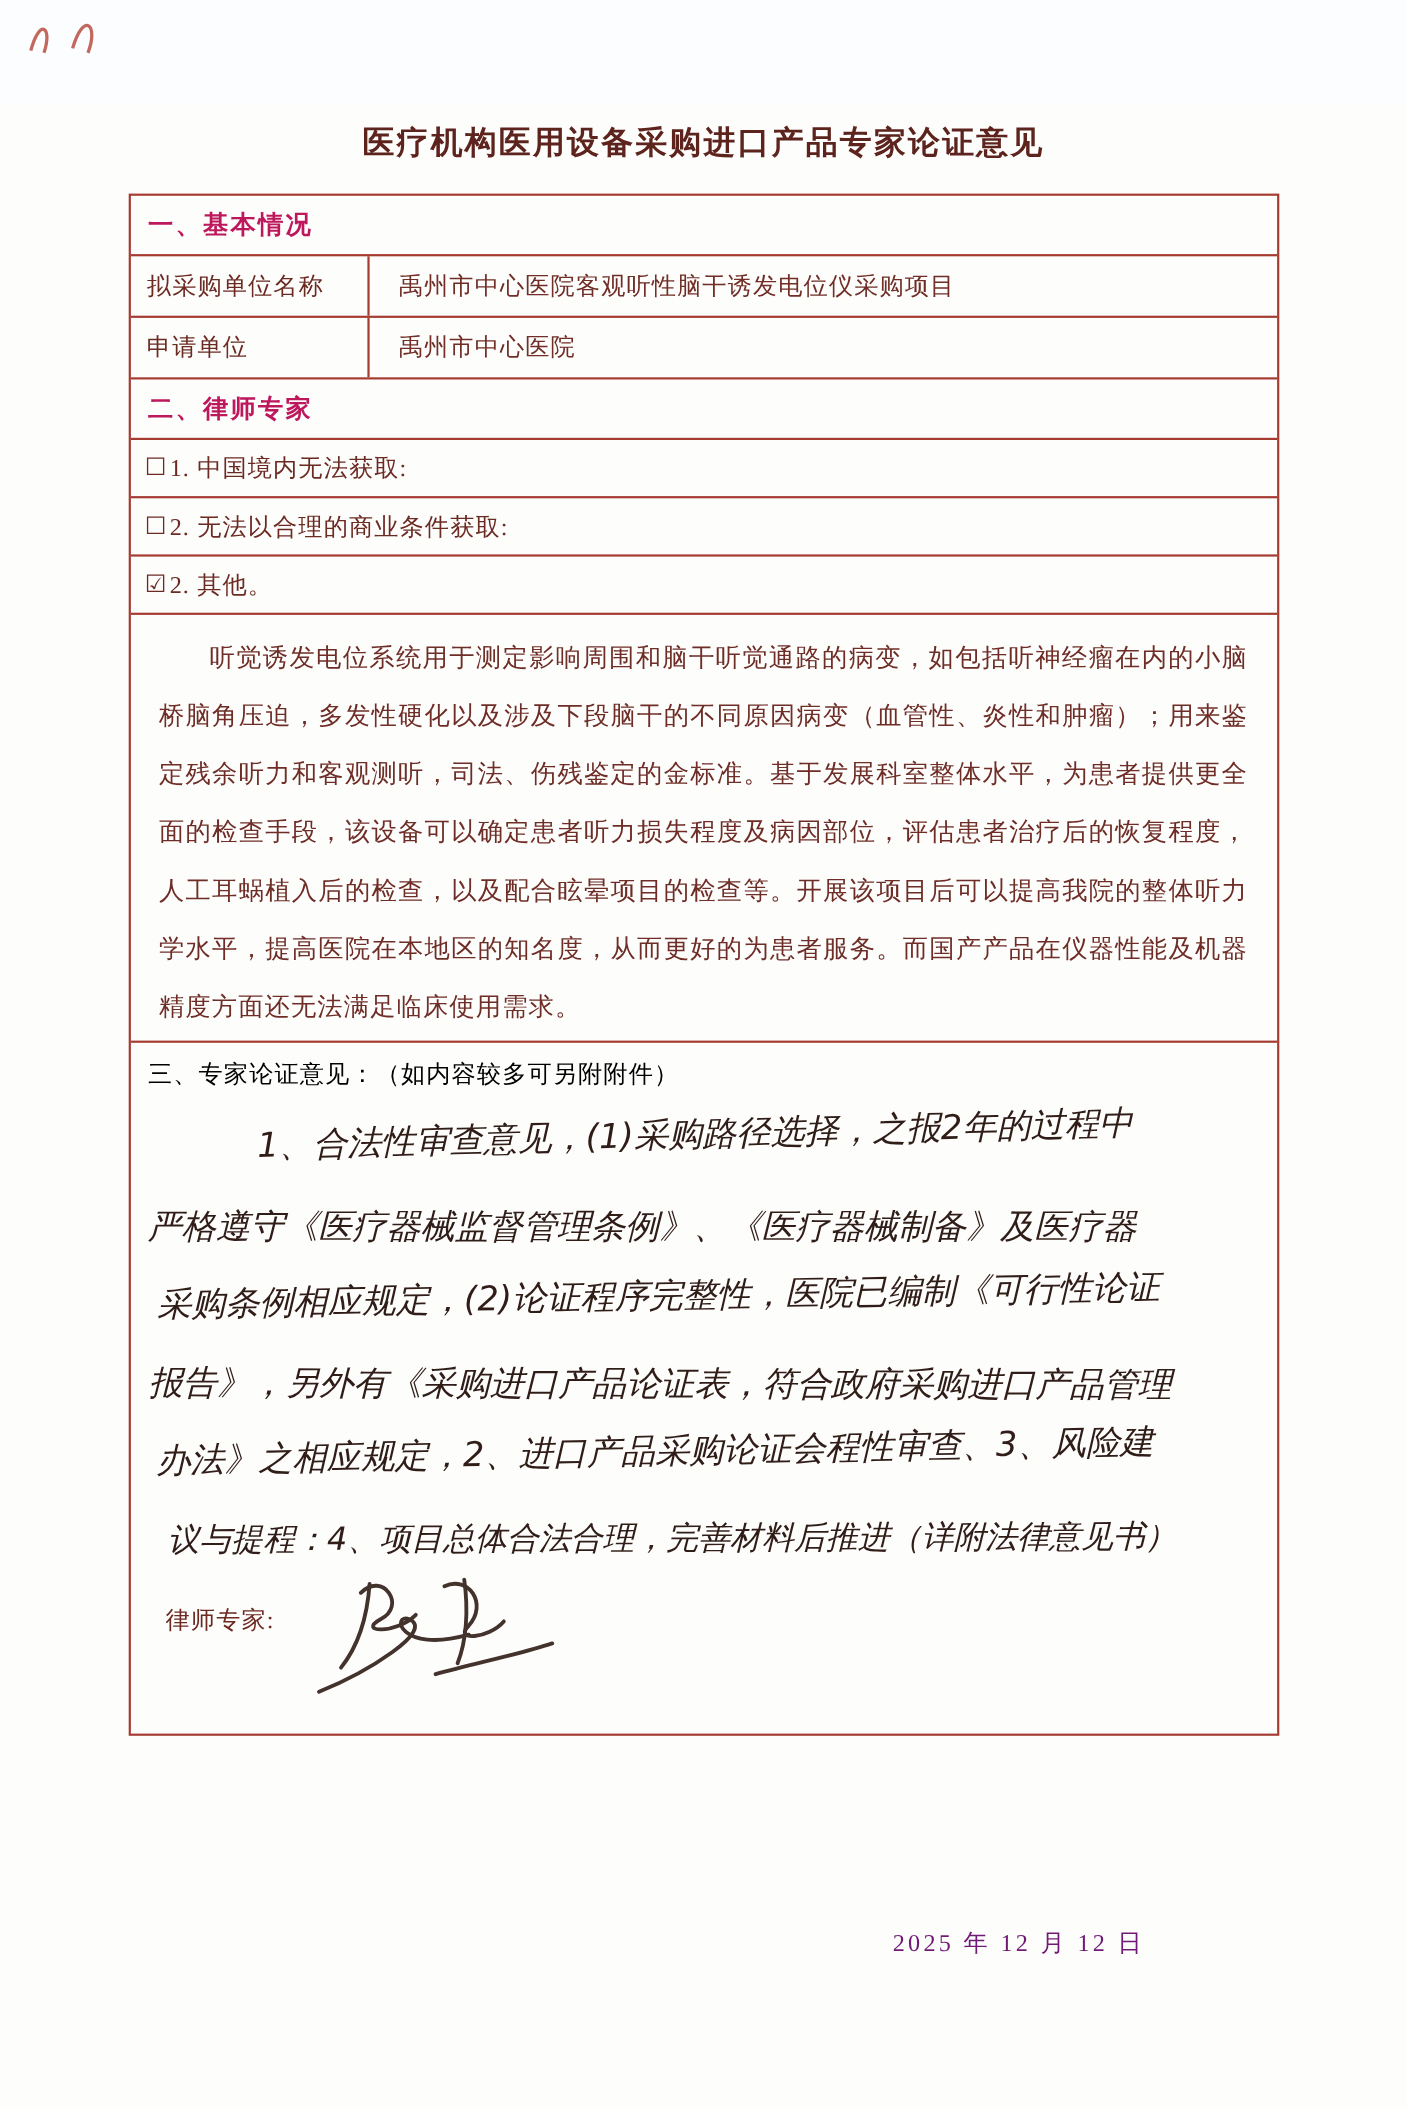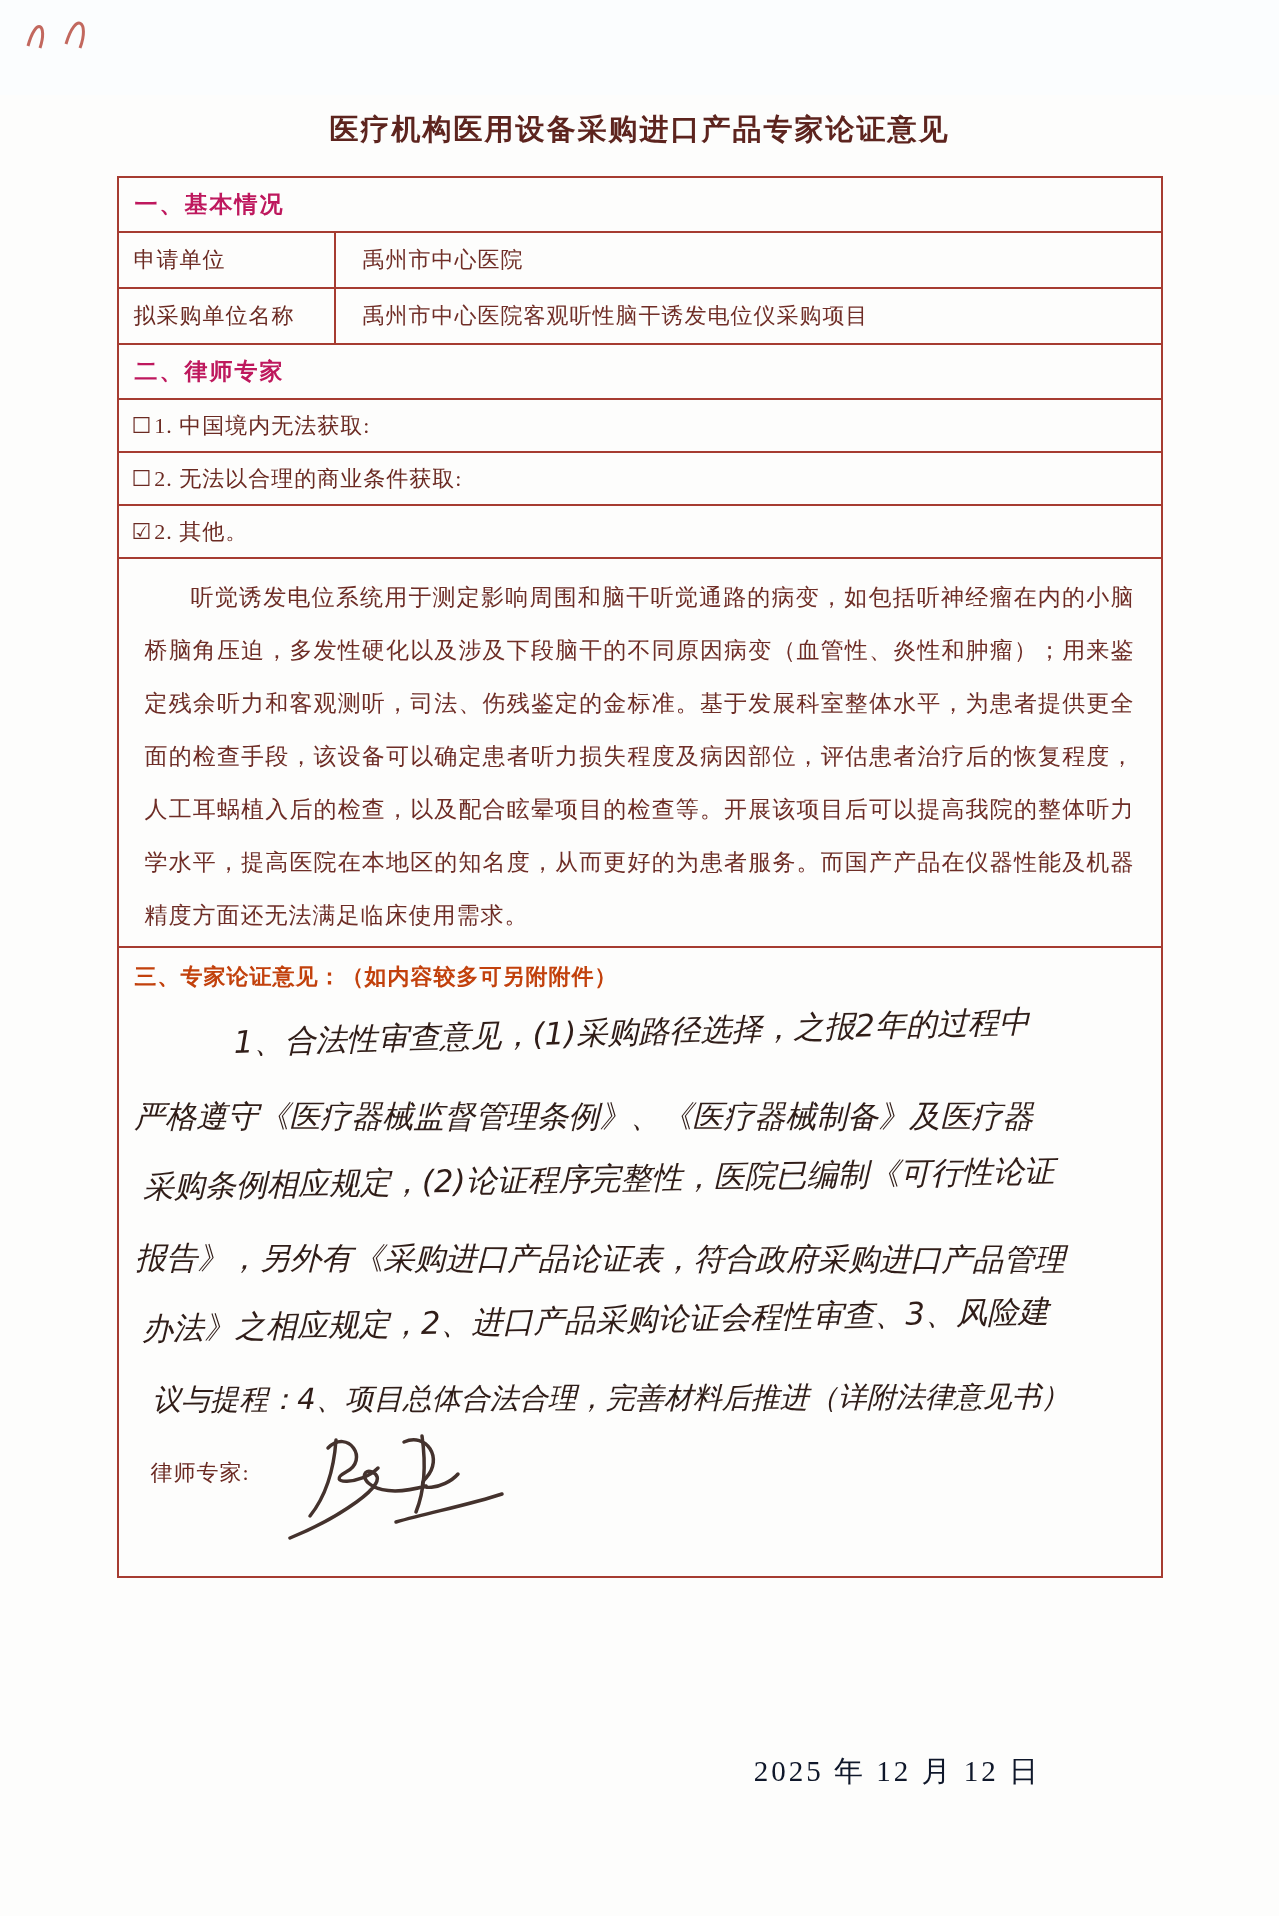--- a/index.html
+++ b/index.html
@@ -79,22 +79,22 @@
   }
   .paragraph-cell p{ text-indent:2em; }
 
   .expert-cell{
     height:628px;
     padding:14px 16px 0 16px;
     position:relative;
     overflow:hidden;
   }
   .expert-header{
-    font-size:22px; font-weight:bold;
-    color:#c2410c; letter-spacing:1px;
+    font-size:22px; font-weight:normal;
+    color:#000000; letter-spacing:1px;
   }
 
   .hw-block{
     margin-top:14px;
     color:#301d18;
     font-family:"DejaVu Sans",sans-serif;
     font-style:italic;
     font-size:31px;
     transform:rotate(-0.4deg);
   }
@@ -110,49 +110,49 @@
     display:flex; align-items:flex-start;
     margin-top:4px;
   }
   .signer-label{ font-size:22px; color:#6b2a22; letter-spacing:1px; padding-top:22px;margin-left:16px; }
   .signature-svg{ margin-left:26px; margin-top:-16px; }
 
   .date-line{
     position:absolute;
     right:238px;
     top:1752px;
-    font-size:29px;
+    font-size:22px;
     letter-spacing:3px;
-    color:#0f172a;
+    color:#701a75;
   }
 </style>
 </head>
 <body>
 
 <div class="top-tint"></div>
 
 <svg class="corner-marks" width="90" height="50" viewBox="0 0 90 50">
   <path d="M8,44 C16,14 28,22 20,46" stroke="#b44236" stroke-width="3" fill="none" opacity="0.8"></path>
   <path d="M46,42 C56,8 70,20 60,46" stroke="#b44236" stroke-width="3" fill="none" opacity="0.8"></path>
 </svg>
 
 <h1 class="doc-title">医疗机构医用设备采购进口产品专家论证意见</h1>
 
 <div class="doc-table">
 
   <div class="row sec-header">一、基本情况</div>
 
   <div class="row kv">
+    <div class="cell-label">拟采购单位名称</div>
+    <div class="cell-value">禹州市中心医院客观听性脑干诱发电位仪采购项目</div>
+  </div>
+
+  <div class="row kv">
     <div class="cell-label">申请单位</div>
     <div class="cell-value">禹州市中心医院</div>
-  </div>
-
-  <div class="row kv">
-    <div class="cell-label">拟采购单位名称</div>
-    <div class="cell-value">禹州市中心医院客观听性脑干诱发电位仪采购项目</div>
   </div>
 
 
   <div class="row sec-header">二、律师专家</div>
 
   <div class="row option-row">
     <span class="cb-glyph">☐</span>
     <span>1. 中国境内无法获取:</span>
   </div>
 

